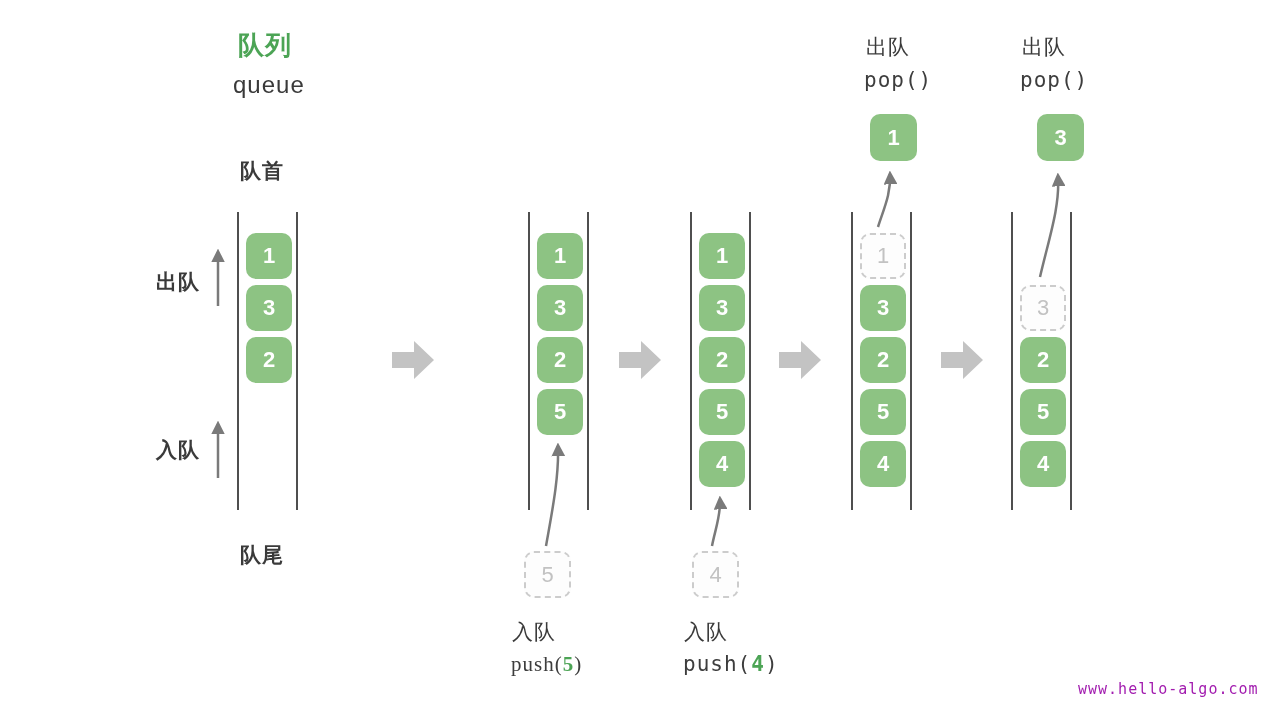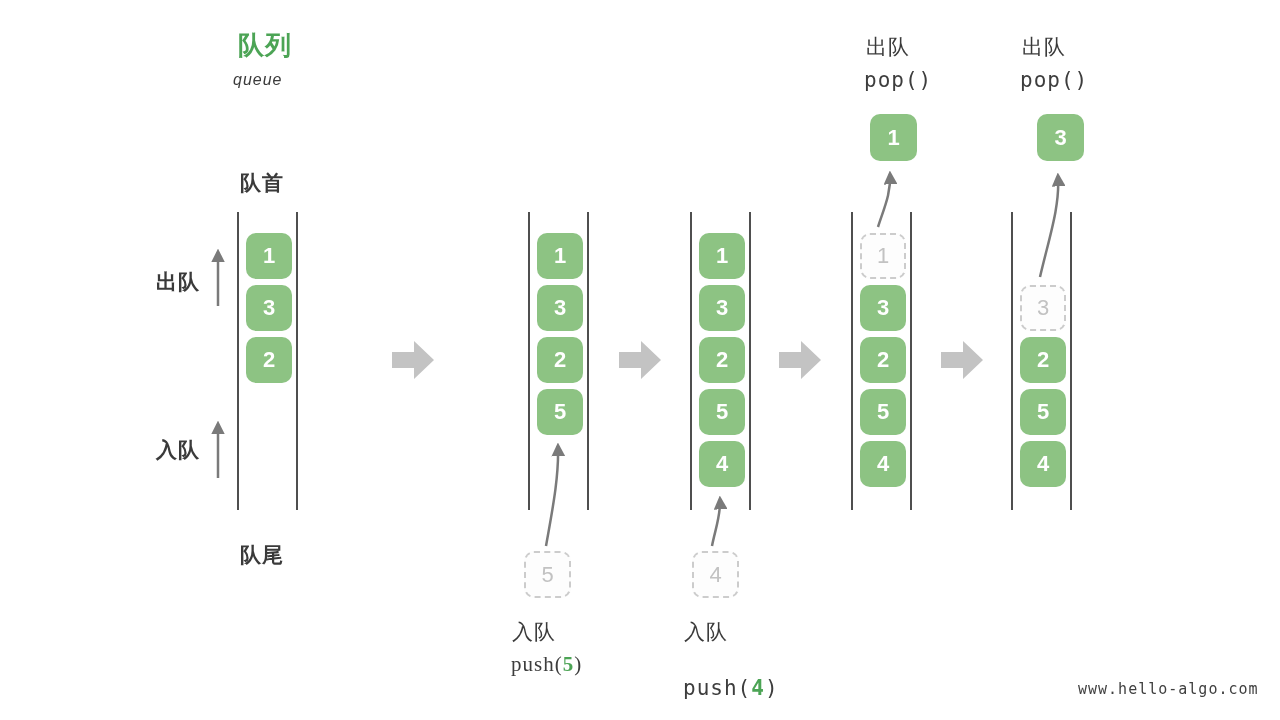--- a/index.html
+++ b/index.html
@@ -15,24 +15,23 @@
   }
   .abs { position: absolute; }
 
   .title-zh {
     font-size: 26px;
     font-weight: 700;
     color: #4ca455;
     letter-spacing: 1px;
   }
   .title-en {
-    font-size: 16px;
-    color: #3a3a3a;
-    letter-spacing: 1px;
-    font-style: italic;
+    font-size: 24px;
+    color: #3a3a3a;
+    letter-spacing: 1px;
   }
   .cjk-label {
     font-size: 21px;
     font-weight: 700;
     color: #3a3a3a;
     letter-spacing: 1px;
   }
   .op-label {
     font-size: 21px;
     font-weight: 400;
@@ -115,21 +114,21 @@
   .overlay {
     position: absolute;
     left: 0; top: 0;
     width: 1280px; height: 720px;
     pointer-events: none;
   }
 
   .watermark {
     font-family: "DejaVu Sans Mono", monospace;
     font-size: 15px;
-    color: #404040;
+    color: #a21caf;
     letter-spacing: 1px;
   }
 </style>
 </head>
 <body>
 
 <div class="canvas">
 
   <svg class="overlay" viewBox="0 0 1280 720">
     <defs>
@@ -148,21 +147,21 @@
 
     <path d="M392,352 L414,352 L414,341 L434,360 L414,379 L414,368 L392,368 Z" fill="#c3c3c3"></path>
     <path d="M619,352 L641,352 L641,341 L661,360 L641,379 L641,368 L619,368 Z" fill="#c3c3c3"></path>
     <path d="M779,352 L801,352 L801,341 L821,360 L801,379 L801,368 L779,368 Z" fill="#c3c3c3"></path>
     <path d="M941,352 L963,352 L963,341 L983,360 L963,379 L963,368 L941,368 Z" fill="#c3c3c3"></path>
   </svg>
 
   <div class="abs title-zh" style="left:238px; top:28px;">队列</div>
   <div class="abs title-en" style="left:233px; top:71px;">queue</div>
 
-  <div class="abs cjk-label" style="left:240px; top:157px;margin-top:12px;">队首</div>
+  <div class="abs cjk-label" style="left:240px; top:157px;">队首</div>
   <div class="abs cjk-label" style="left:240px; top:541px;font-family:Liberation Mono, monospace;">队尾</div>
   <div class="abs cjk-label" style="left:156px; top:268px;">出队</div>
   <div class="abs cjk-label" style="left:156px; top:436px;">入队</div>
 
   <div class="column" style="left:237px;">
     <div class="cell filled s0">1</div>
     <div class="cell filled s1">3</div>
     <div class="cell filled s2">2</div>
   </div>
 
@@ -195,21 +194,21 @@
     <div class="cell filled s3">5</div>
     <div class="cell filled s4">4</div>
   </div>
 
   <div class="ghost-staged" style="left:524px; top:551px;">5</div>
   <div class="abs op-label" style="left:512px; top:618px;">入队</div>
   <div class="abs code" style="left:511px; top:652px;font-family:Liberation Serif, serif;"><span>push(</span><span class="arg">5</span><span>)</span></div>
 
   <div class="ghost-staged" style="left:692px; top:551px;">4</div>
   <div class="abs op-label" style="left:684px; top:618px;">入队</div>
-  <div class="abs code" style="left:683px; top:652px;margin-top:24px;"><span>push(</span><span class="arg">4</span><span>)</span></div>
+  <div class="abs code" style="left:683px; top:652px;"><span>push(</span><span class="arg">4</span><span>)</span></div>
 
   <div class="abs op-label" style="left:866px; top:33px;">出队</div>
   <div class="abs code" style="left:864px; top:68px;">pop()</div>
   <div class="float-cell" style="left:870px; top:114px;">1</div>
 
   <div class="abs op-label" style="left:1022px; top:33px;">出队</div>
   <div class="abs code" style="left:1020px; top:68px;">pop()</div>
   <div class="float-cell" style="left:1037px; top:114px;">3</div>
 
   <div class="abs watermark" style="left:1078px; top:680px;">www.hello-algo.com</div>

